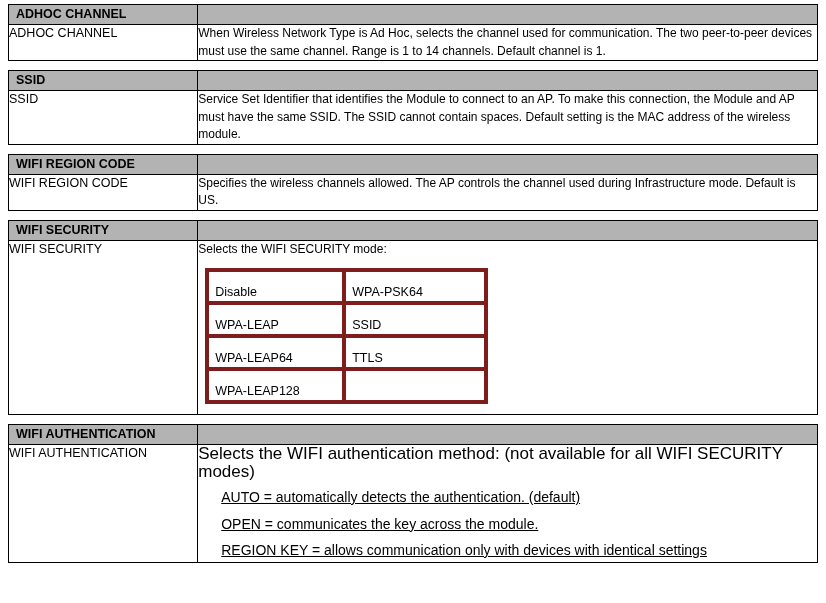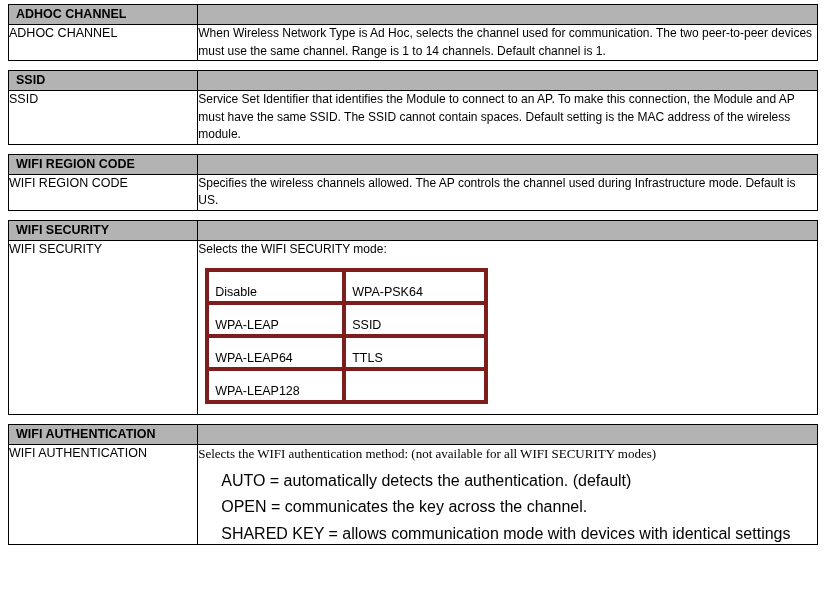--- a/index.html
+++ b/index.html
@@ -91,31 +91,31 @@
   table.opts-table col.o2 { width: 142px; }
   .opt-text {
     font-size: 12.5px;
     line-height: 17px;
     display: block;
     white-space: nowrap;
   }
 
   
   .auth-lead {
-    font-size: 13px;
+    font-size: 17px;
     line-height: 17.5px;
     display: block;
     margin: 0 0 9px 0;
-    font-family: Liberation Serif, serif;
   }
   .auth-item {
-    font-size: 16px;
+    font-size: 14px;
     line-height: 17.5px;
     display: block;
     margin: 0 0 9px 23px;
+    text-decoration: underline;
   }
   .auth-item.last { margin-bottom: 2px; }
 </style>
 </head>
 <body>
 
 <div class="page">
 
   <table class="param-table">
     <colgroup>
@@ -263,20 +263,20 @@
         </td>
         <td class="hdr-cell hdr-blank"></td>
       </tr>
       <tr>
         <td class="name-cell">
           <span class="name-text">WIFI AUTHENTICATION</span>
         </td>
         <td class="desc-cell">
           <span class="auth-lead">Selects the WIFI authentication method: (not available for all WIFI SECURITY modes)</span>
           <span class="auth-item">AUTO = automatically detects the authentication. (default)</span>
-          <span class="auth-item">OPEN = communicates the key across the channel.</span>
-          <span class="auth-item last">SHARED KEY = allows communication mode with devices with identical settings</span>
+          <span class="auth-item">OPEN = communicates the key across the module.</span>
+          <span class="auth-item last">REGION KEY = allows communication only with devices with identical settings</span>
         </td>
       </tr>
     </tbody>
   </table>
 
 </div>
 
 </body></html>

